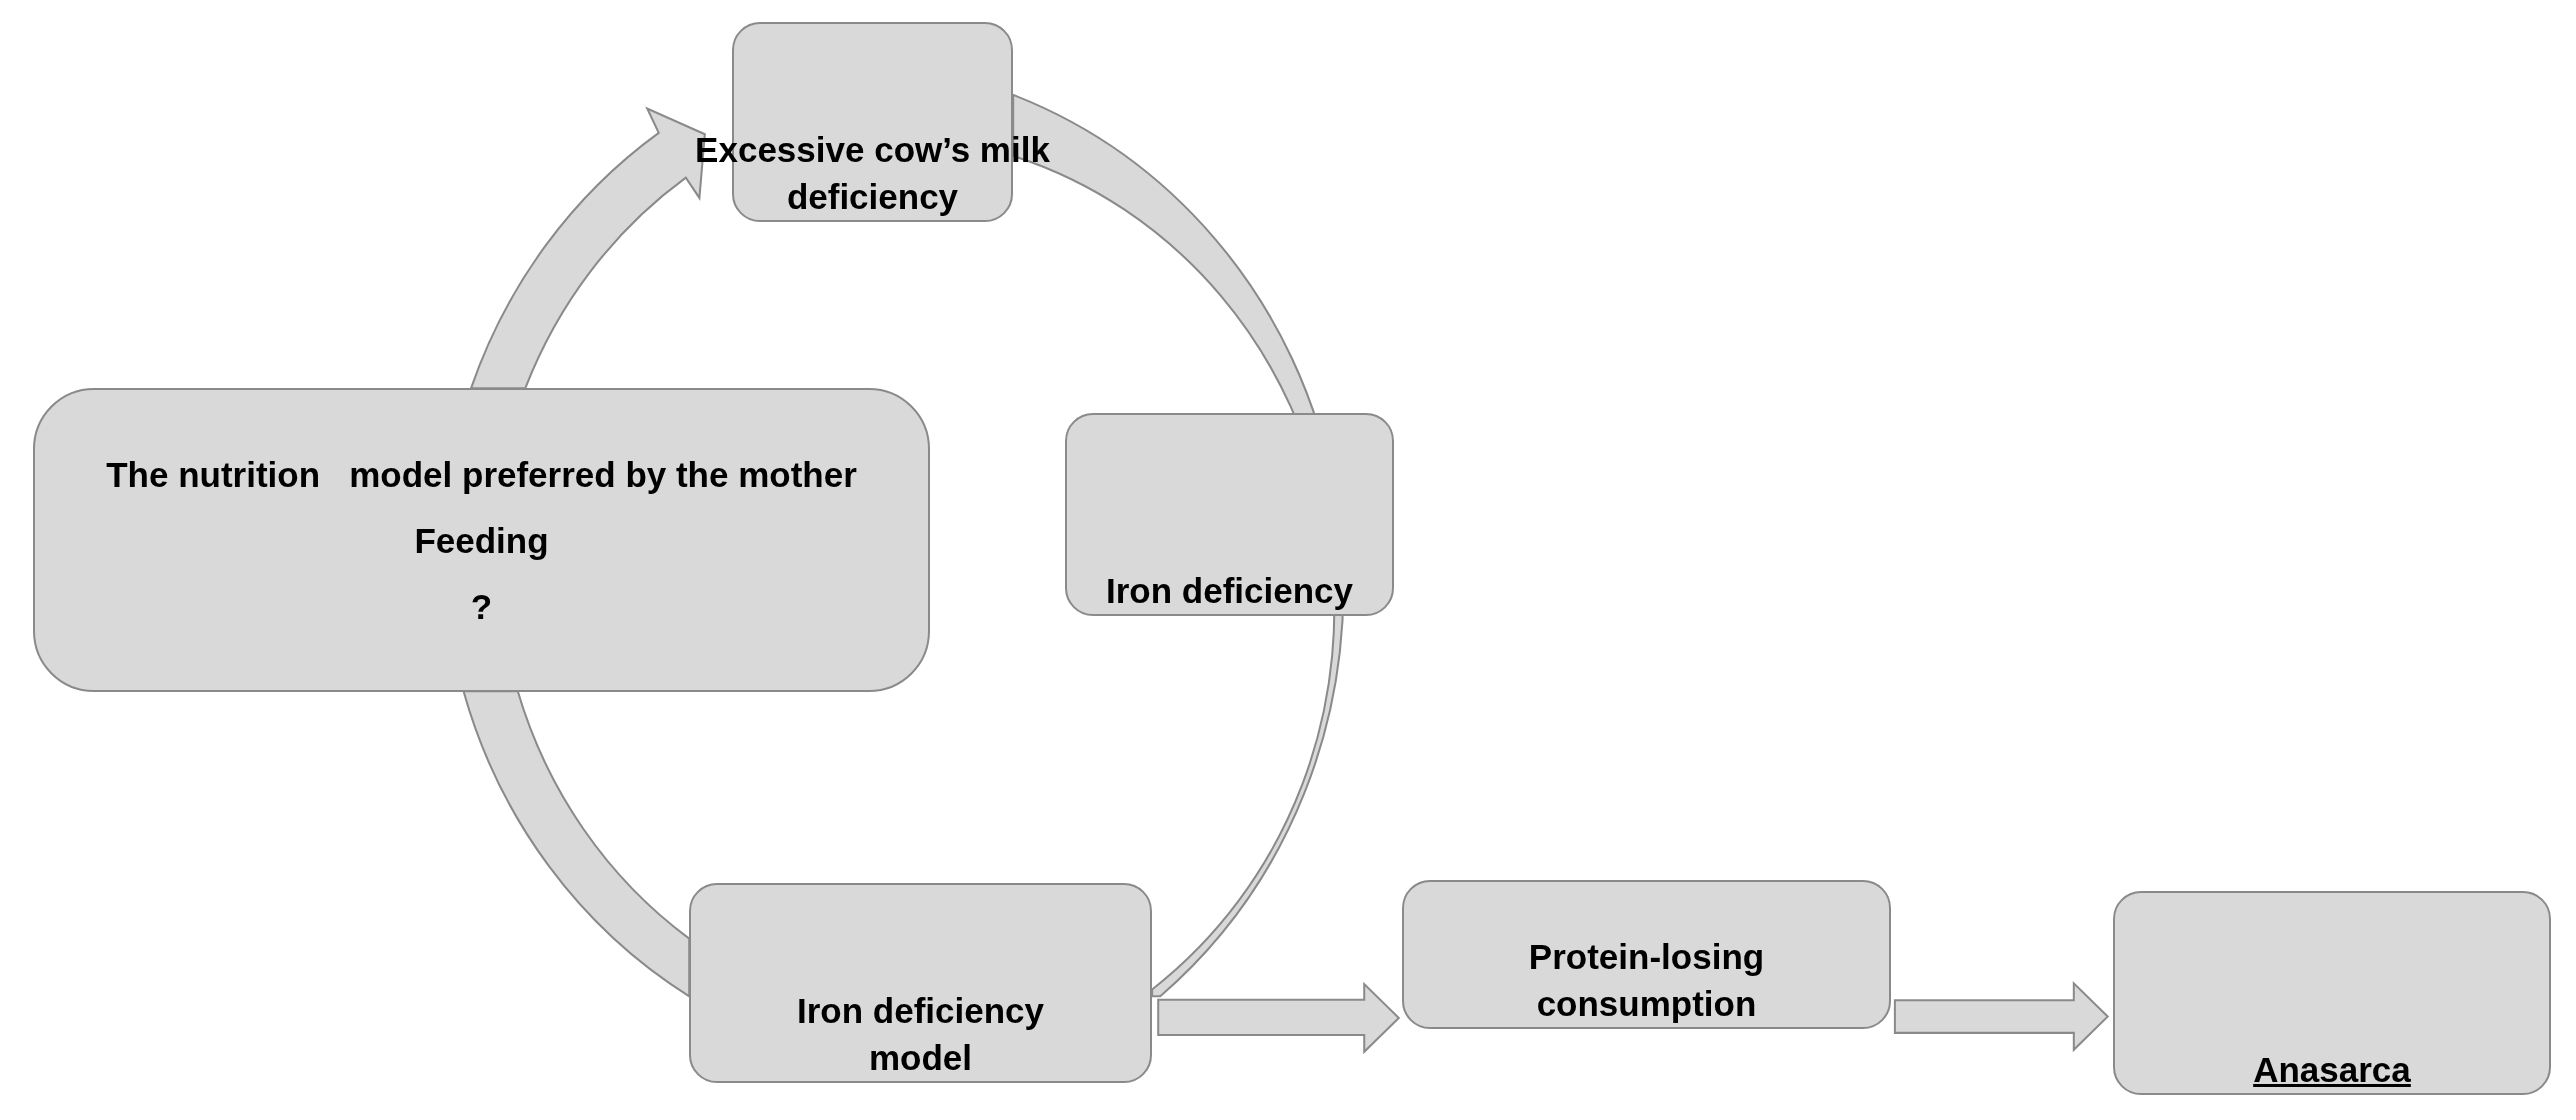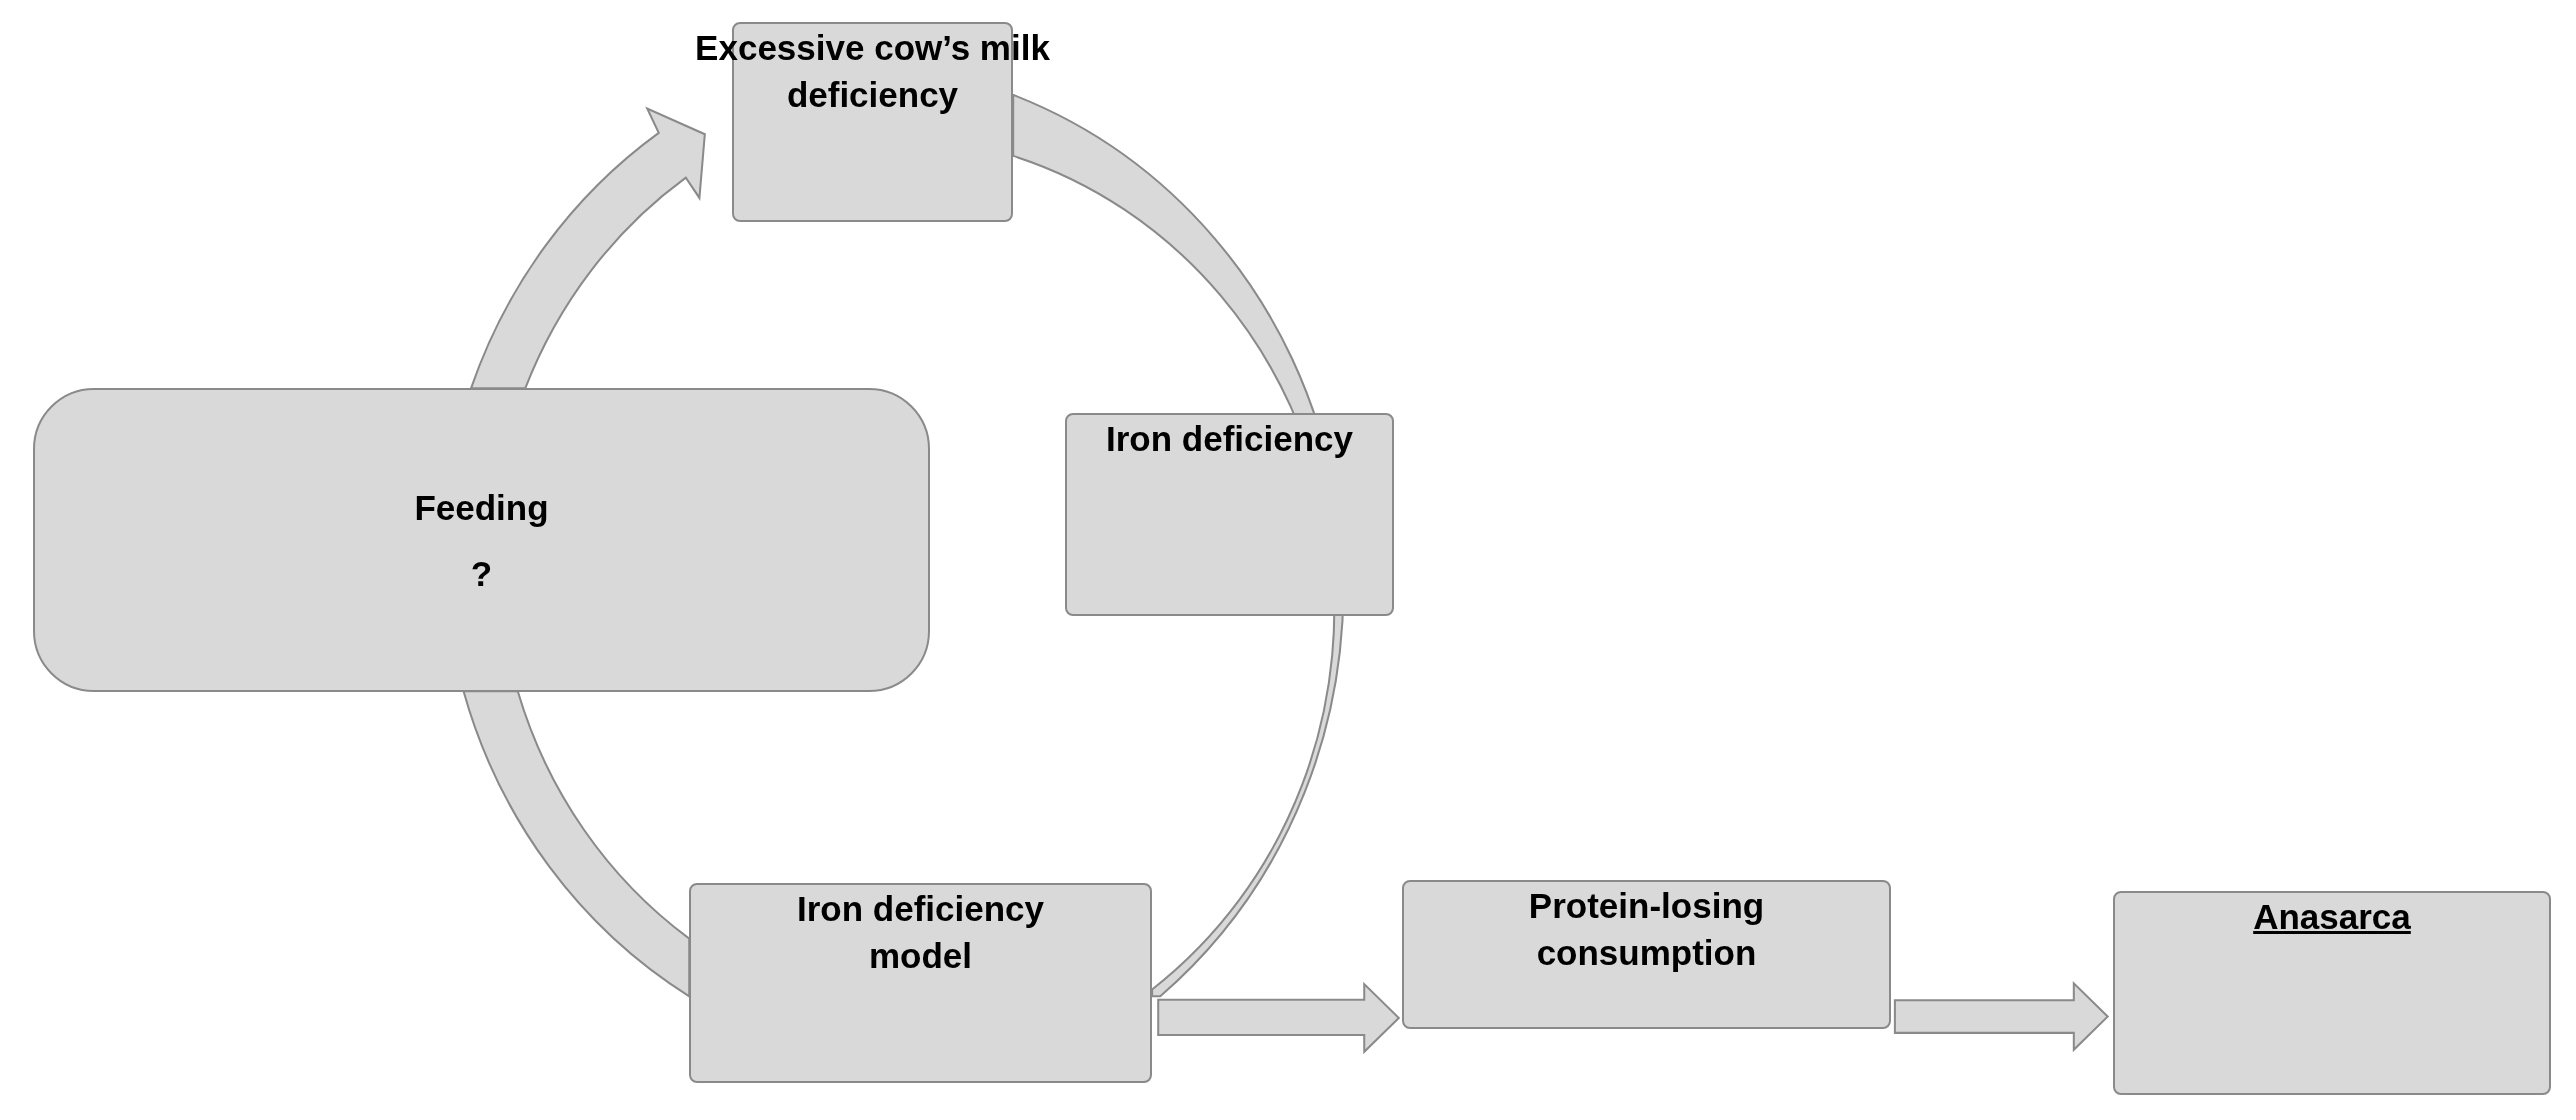--- a/index.html
+++ b/index.html
@@ -1,22 +1,22 @@
 <!DOCTYPE html>
 <html style="font-size:11px"><head>
 <meta charset="utf-8">
 <style>
   html, body { margin: 0; padding: 0; background: #ffffff; }
   body { width: 2576px; height: 1121px; position: relative; overflow: hidden;
          font-family: "Liberation Sans", "DejaVu Sans", sans-serif; }
   svg.canvas { position: absolute; left: 0; top: 0; }
   .box {
     position: absolute; box-sizing: border-box;
-    background: #d9d9d9; border: 2px solid #8a8a8a; border-radius: 8px;
-    display: flex; flex-direction: column; align-items: center; justify-content: flex-start;
+    background: #d9d9d9; border: 2px solid #8a8a8a; border-radius: 28px;
+    display: flex; flex-direction: column; align-items: center; justify-content: flex-end;
     text-align: center; color: #000; font-weight: bold; font-size: 35px; line-height: 47px;
   }
   .box .line { display: block; white-space: nowrap; }
   .box.multi { justify-content: center; }
   .box.multi .line { margin: 9.5px 0; line-height: 47px; }
 </style>
 </head>
 <body>
 
 <svg class="canvas" width="2576" height="1121" viewBox="0 0 3801 1654">
@@ -48,20 +48,21 @@
 <div class="box" style="left:732px; top:22.4px; width:281px; height:200px;">
   <span class="line">Excessive cow’s milk</span>
   <span class="line">deficiency</span>
 </div>
 
 <div class="box" style="left:1065px; top:413px; width:329px; height:203px;">
   <span class="line">Iron deficiency</span>
 </div>
 
 <div class="box multi" style="left:33px; top:388px; width:897px; height:304px; border-radius:61px;">
+  <span class="line" style="white-space:pre;">The nutrition   model preferred by the mother</span>
   <span class="line">Feeding</span>
   <span class="line">?</span>
 </div>
 
 <div class="box" style="left:689px; top:883px; width:463px; height:200px;">
   <span class="line">Iron deficiency</span>
   <span class="line">model</span>
 </div>
 
 <div class="box" style="left:1402px; top:880px; width:489px; height:149px;">

